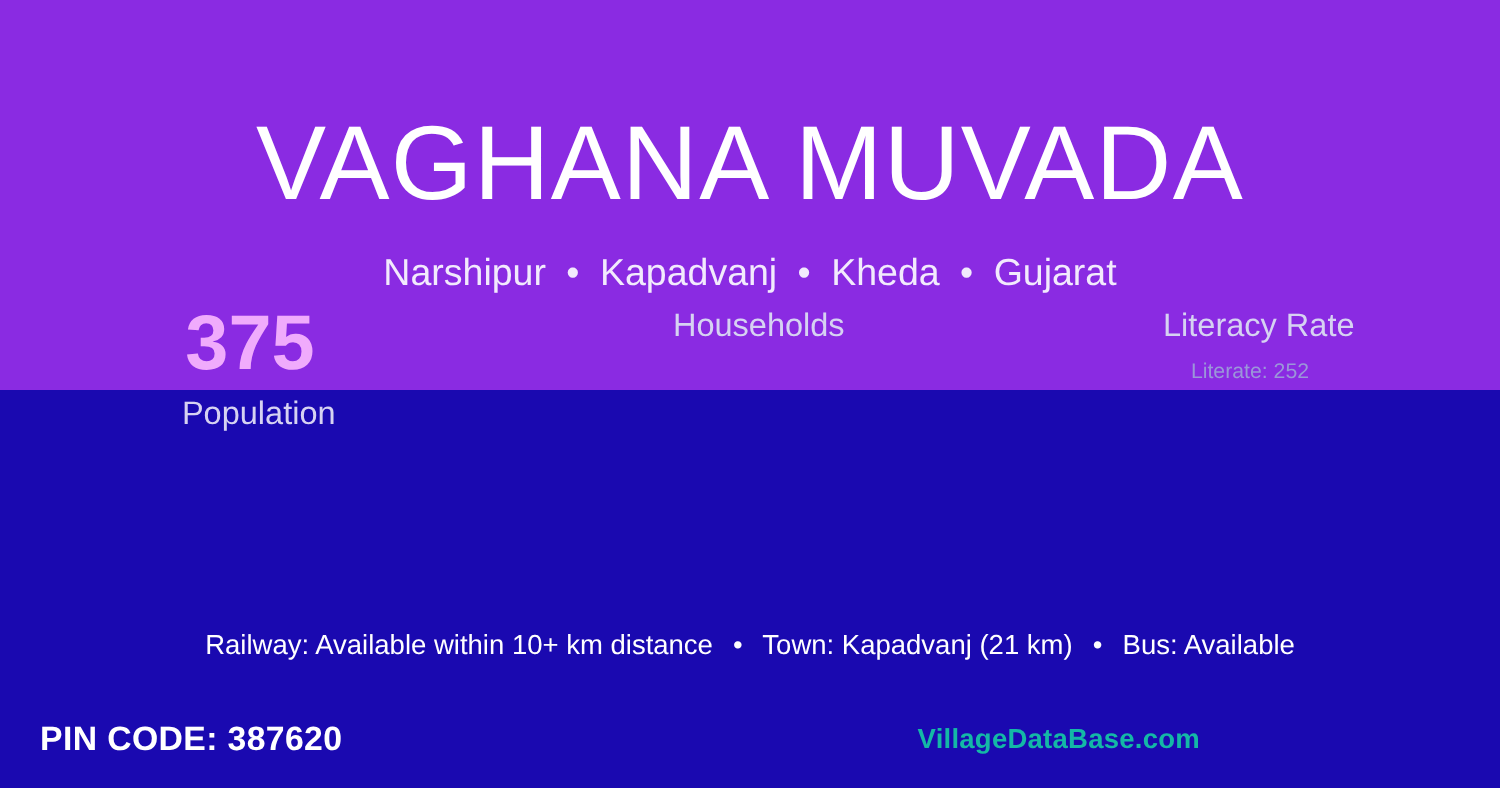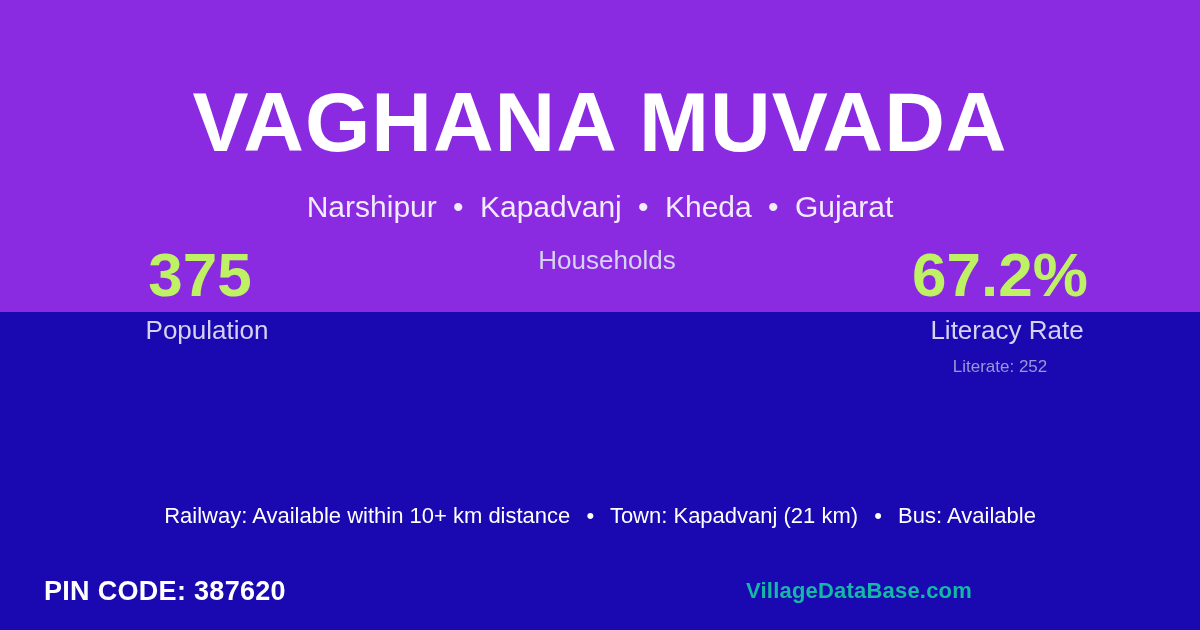--- a/index.html
+++ b/index.html
@@ -43,24 +43,24 @@
   
   .header {
     position: absolute;
     left: 0;
     top: 0;
     width: 1200px;
     text-align: center;
     z-index: 3;
   }
   .village-title {
-    margin: 0;
+    margin: 8px;
     padding-top: 80px;
     font-size: 84px;
-    font-weight: bold;
+    font-weight: normal;
     line-height: 1;
     letter-spacing: 1px;
     color: #ffffff;
   }
   .village-location {
     margin: 4px;
     padding-top: 24px;
     font-size: 30px;
     font-weight: normal;
     line-height: 1;
@@ -82,21 +82,21 @@
     z-index: 3;
   }
   .stat {
     flex: 1 1 0;
     text-align: center;
   }
   .stat-value {
     font-size: 62px;
     font-weight: bold;
     line-height: 70px;
-    color: #bef264;
+    color: #f0abfc;
   }
   .stat-label {
     font-size: 26px;
     font-weight: normal;
     line-height: 32px;
     color: #d6d2f2;
     padding-top: 4px;
     padding-left: 14px;
   }
   .stat-sub {
@@ -123,21 +123,21 @@
   }
   .infra-sep {
     display: inline-block;
     padding: 0 10px;
     color: #ffffff;
   }
 
   
   .footer {
     position: absolute;
-    left: 16px;
+    left: 4px;
     top: 570px;
     width: 984px;
     height: 48px;
     z-index: 3;
   }
   .pin-code {
     position: absolute;
     left: 28px;
     top: 0;
     font-size: 27px;
@@ -183,21 +183,20 @@
     <div class="stat">
       <div class="stat-value">375</div>
       <div class="stat-label">Population</div>
     </div>
 
     <div class="stat">
       <div class="stat-label">Households</div>
     </div>
 
     <div class="stat">
-      <div class="stat-value">67.2%</div>
       <div class="stat-label">Literacy Rate</div>
       <div class="stat-sub">Literate: 252</div>
     </div>
 
   </div>
 
   <div class="infra">
     <span>Railway: Available within 10+ km distance</span>
     <span class="infra-sep">•</span>
     <span>Town: Kapadvanj (21 km)</span>

